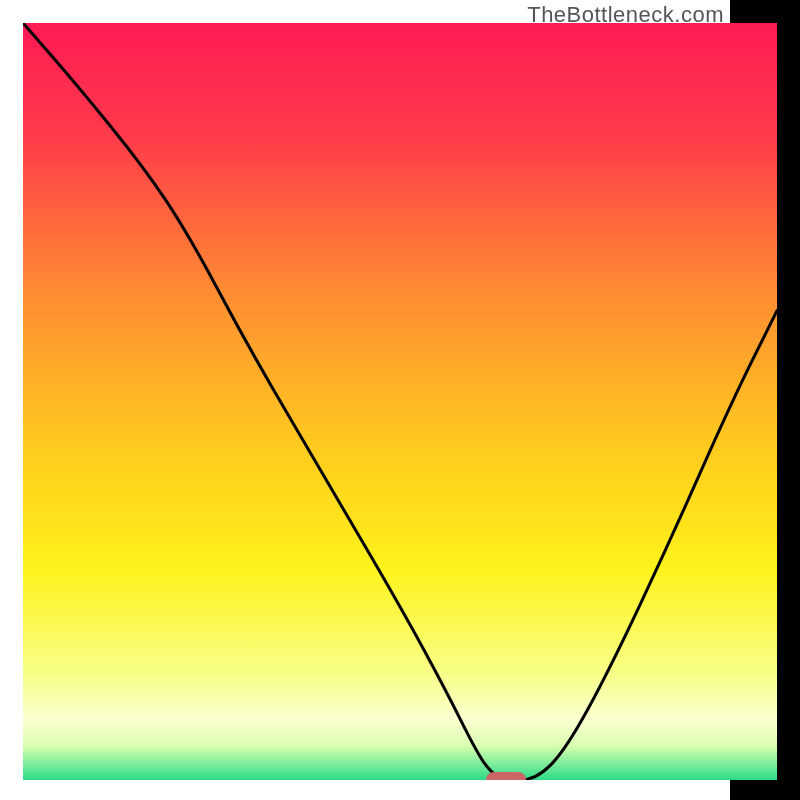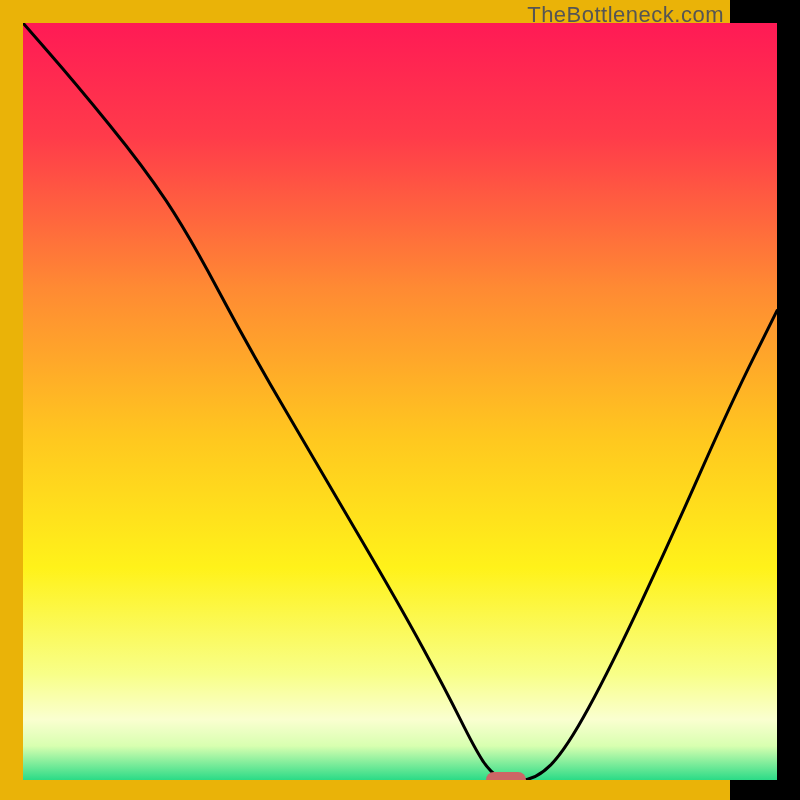--- a/index.html
+++ b/index.html
@@ -8,21 +8,21 @@
     width: 800px;
     height: 800px;
     overflow: hidden;
     background: #000;
     font-family: Arial, Helvetica, sans-serif;
   }
   .outer {
     position: relative;
     width: 730px;
     height: 800px;
-    background: #eab308;
+    background: #ffffff;
   }
   .watermark {
     position: absolute;
     top: 2px;
     right: 6px;
     color: #555;
     font-size: 22px;
     font-weight: 500;
     letter-spacing: 0.5px;
     z-index: 20;

